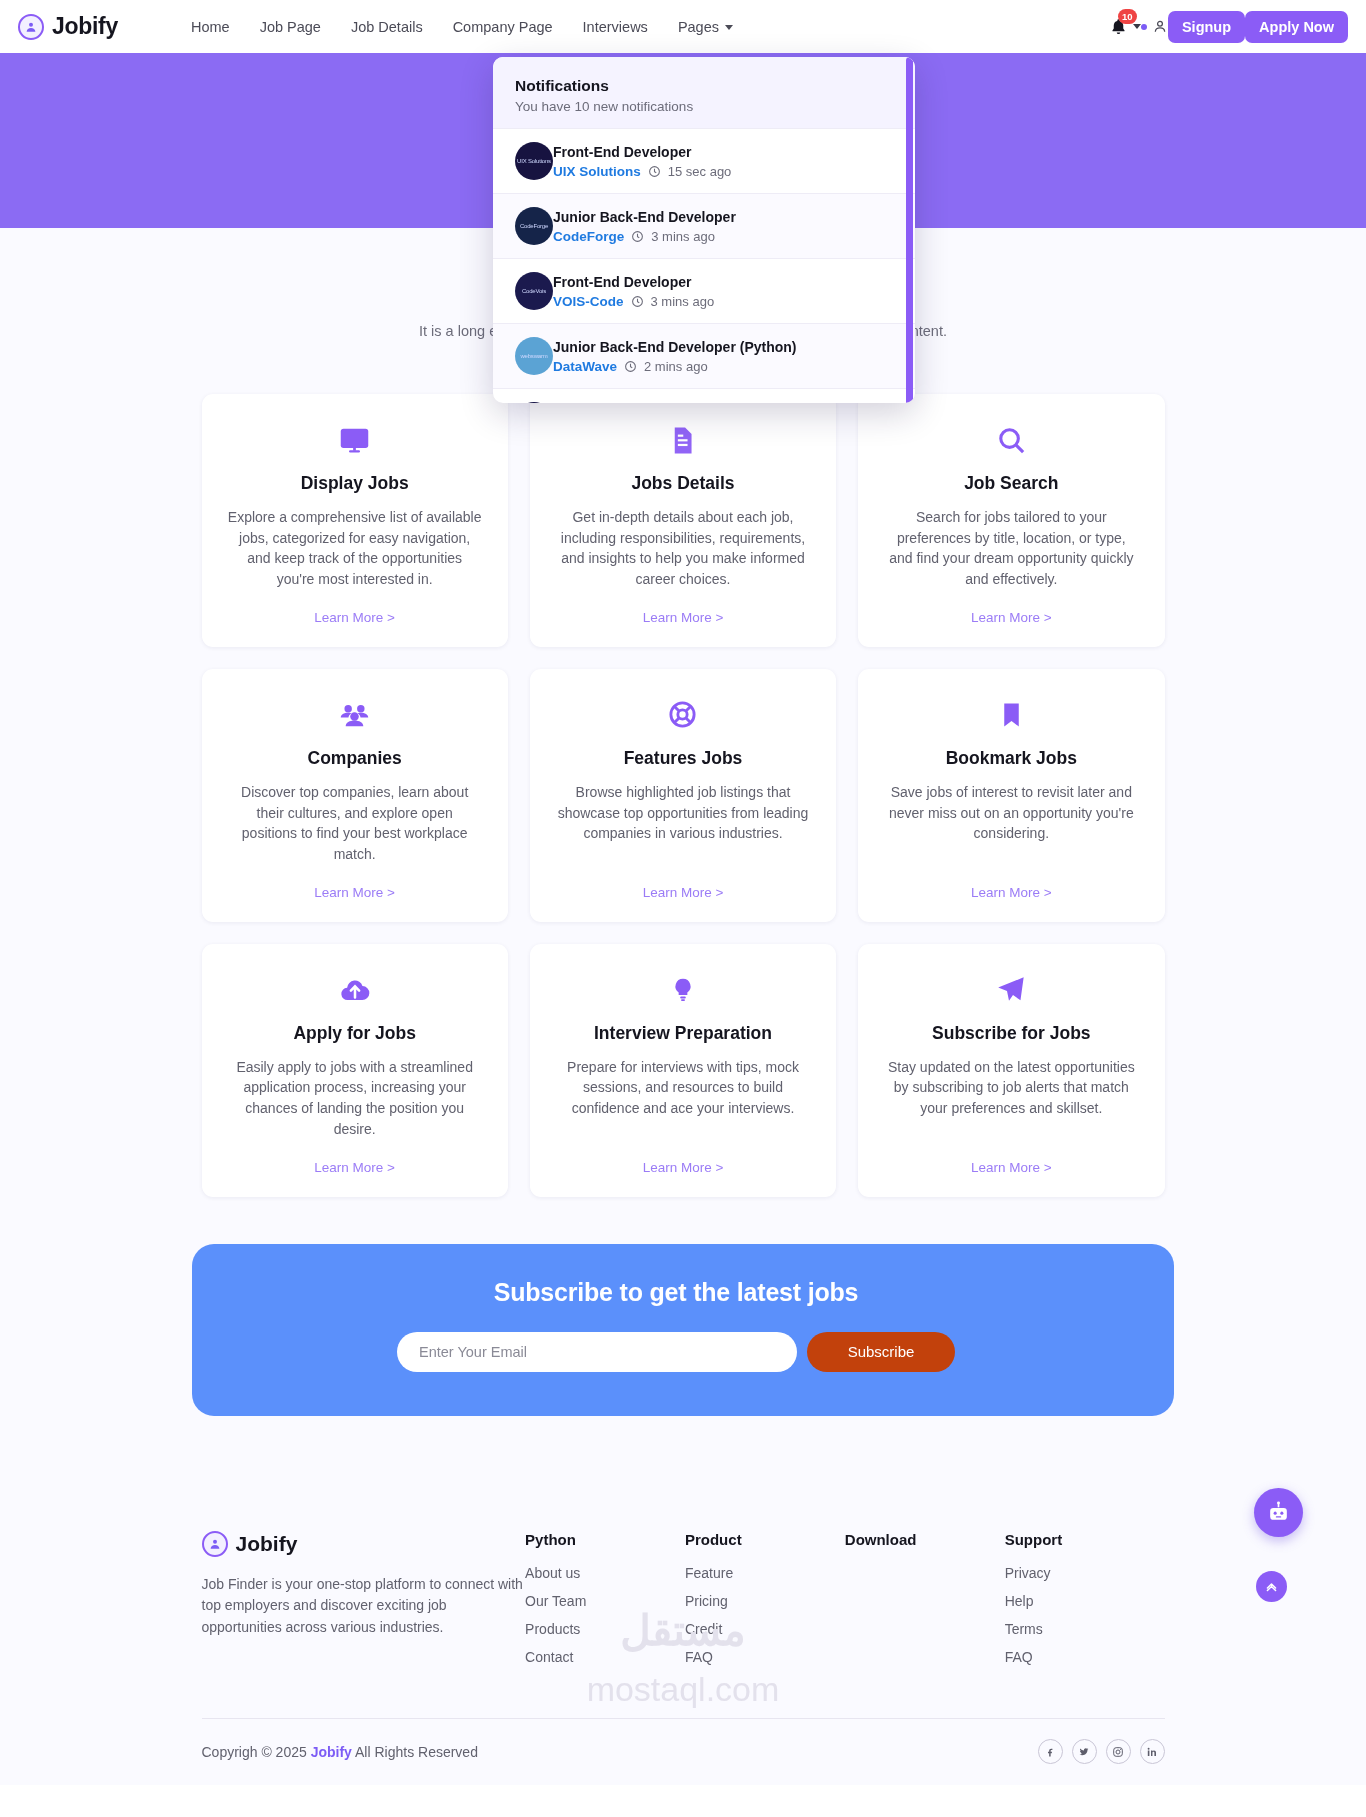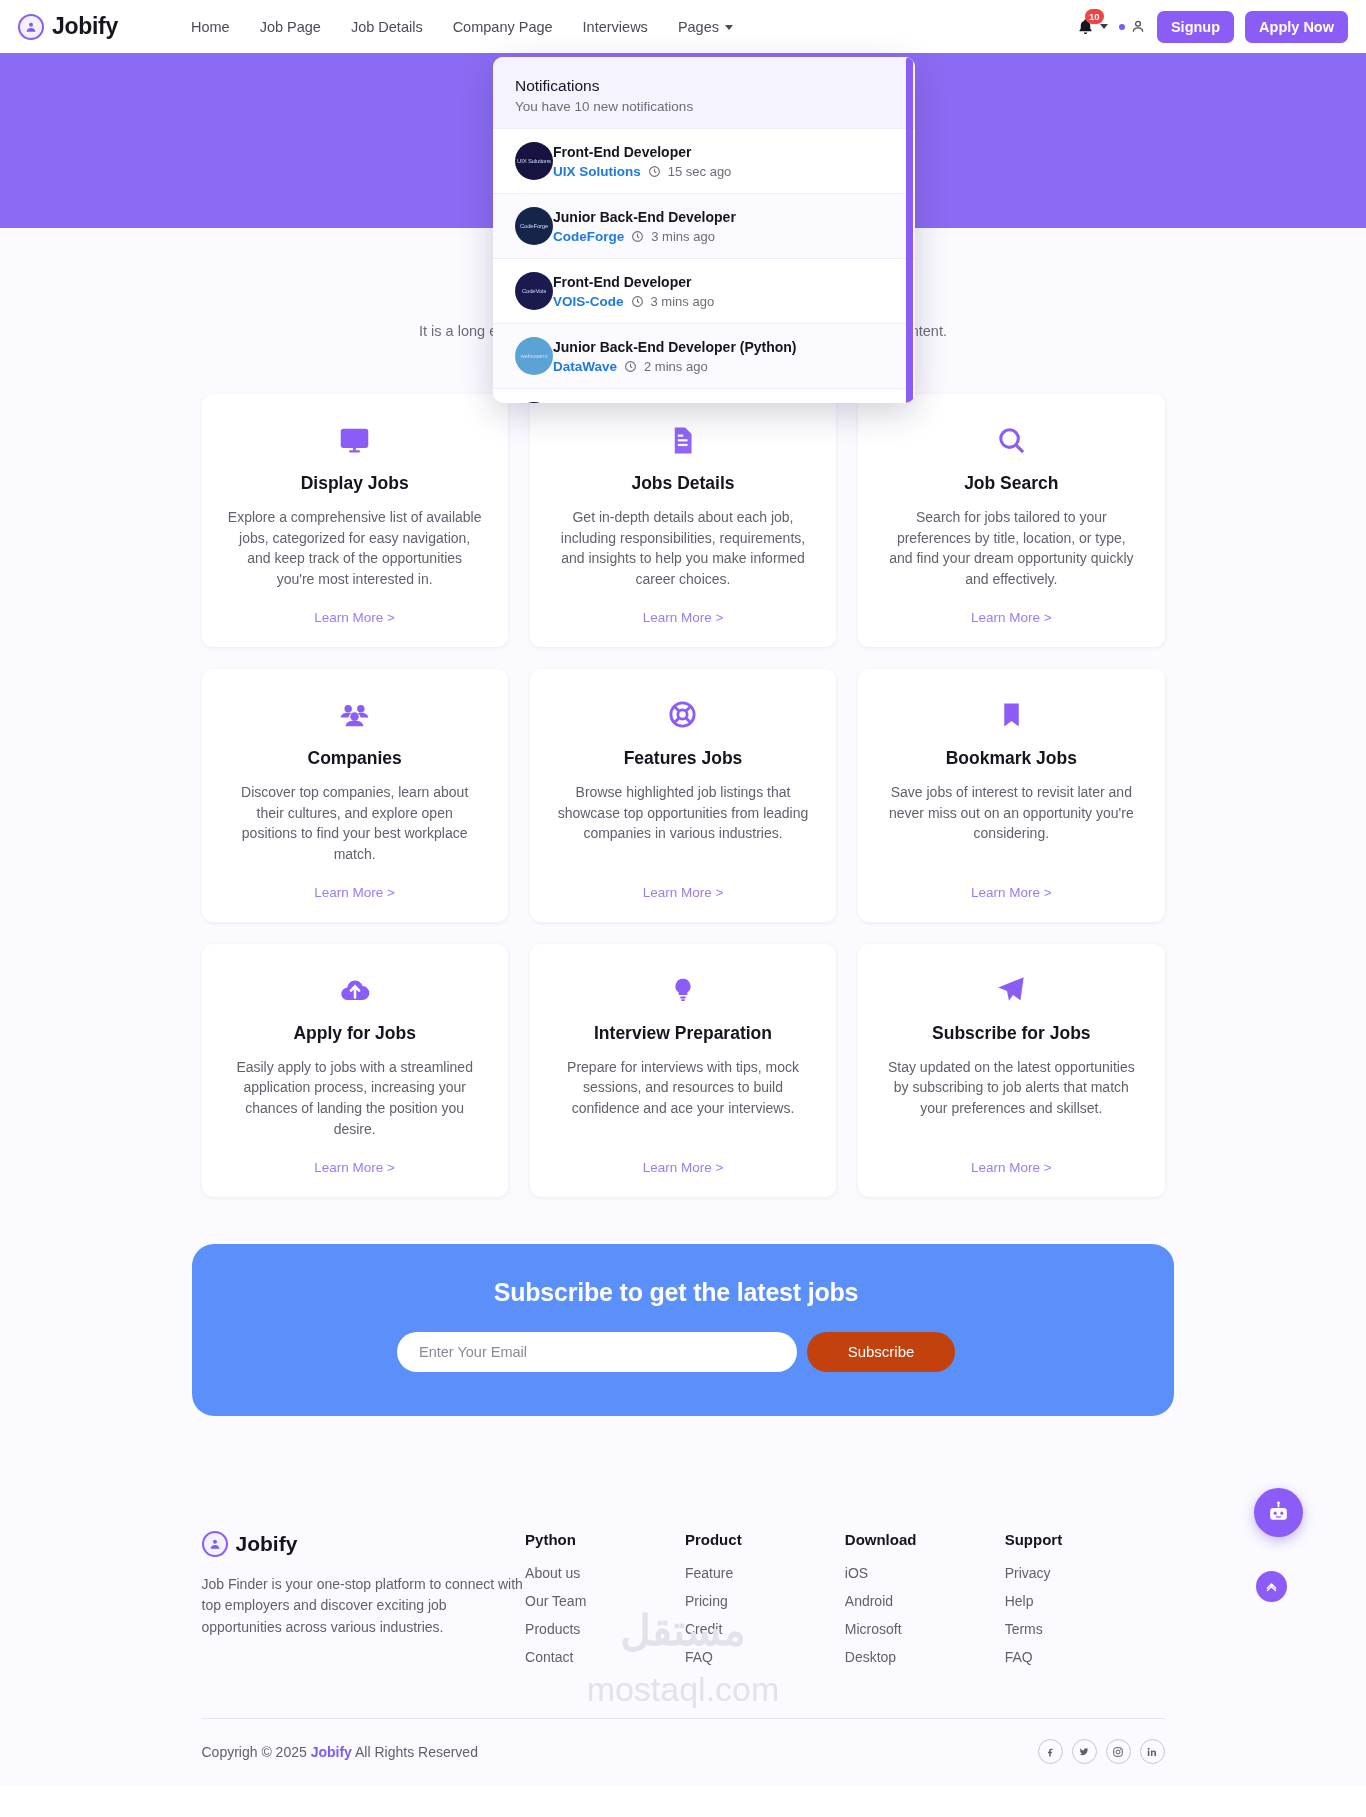--- a/index.html
+++ b/index.html
@@ -40,21 +40,21 @@
   .nav-link {
     font-size: 14.5px; color: #4b4b57; text-decoration: none;
     white-space: nowrap; cursor: pointer;
   }
   .nav-link.dropdown::after {
     content: ""; display: inline-block; margin-left: 6px;
     border-left: 4px solid transparent; border-right: 4px solid transparent;
     border-top: 5px solid #4b4b57; vertical-align: 2px;
   }
 
-  .nav-right { margin-left: auto; display: flex; align-items: center; gap: 11px; }
+  .nav-right { margin-left: auto; display: flex; align-items: center; }
   .bell-wrap { position: relative; display: flex; align-items: center; cursor: pointer; }
   .bell-badge {
     position: absolute; top: -8px; left: 9px;
     background: #ef4444; color: #fff; border-radius: 9px;
     font-size: 9.5px; font-weight: 700; line-height: 1;
     padding: 3px 4px 3px 4px; min-width: 17px; text-align: center;
   }
   .caret-small {
     display: inline-block; margin-left: 5px;
     border-left: 4px solid transparent; border-right: 4px solid transparent;
@@ -77,21 +77,21 @@
   }
 
   
   .notif-panel {
     position: absolute; left: 493px; top: 57px; width: 422px; height: 346px;
     background: #fff; border-radius: 10px;
     box-shadow: 0 10px 34px rgba(30,20,70,0.20);
     overflow: hidden; z-index: 60;
   }
   .notif-head { padding: 20px 22px 14px 22px; background: #f5f3ff; }
-  .notif-title { font-size: 15.5px; font-weight: 400; color: #15151f; }
+  .notif-title { font-size: 15.5px; font-weight: 700; color: #15151f; }
   .notif-sub { font-size: 13.5px; color: #6c6c7a; margin-top: 4px; }
   .notif-item {
     display: flex; align-items: center; 
     padding: 13px 22px; border-top: 1px solid #eeecf6;
     cursor: pointer;
   }
   .notif-item.alt { background: #fbfaff; }
   .notif-logo {
     width: 38px; height: 38px; border-radius: 50%; flex: none;
     display: flex; align-items: center; justify-content: center;
@@ -502,26 +502,20 @@
       <ul>
         <li><a>Feature</a></li>
         <li><a>Pricing</a></li>
         <li><a>Credit</a></li>
         <li><a>FAQ</a></li>
       </ul>
     </div>
 
     <div class="footer-col">
       <div class="footer-col-title">Download</div>
-      <ul>
-        <li><a>iOS</a></li>
-        <li><a>Android</a></li>
-        <li><a>Microsoft</a></li>
-        <li><a>Desktop</a></li>
-      </ul>
     </div>
 
     <div class="footer-col">
       <div class="footer-col-title">Support</div>
       <ul>
         <li><a>Privacy</a></li>
         <li><a>Help</a></li>
         <li><a>Terms</a></li>
         <li><a>FAQ</a></li>
       </ul>

